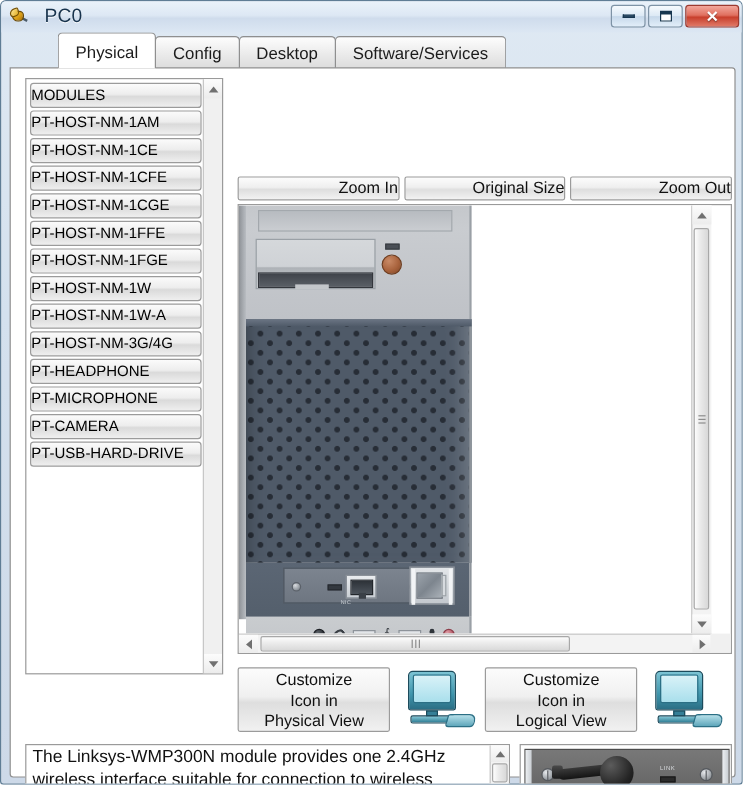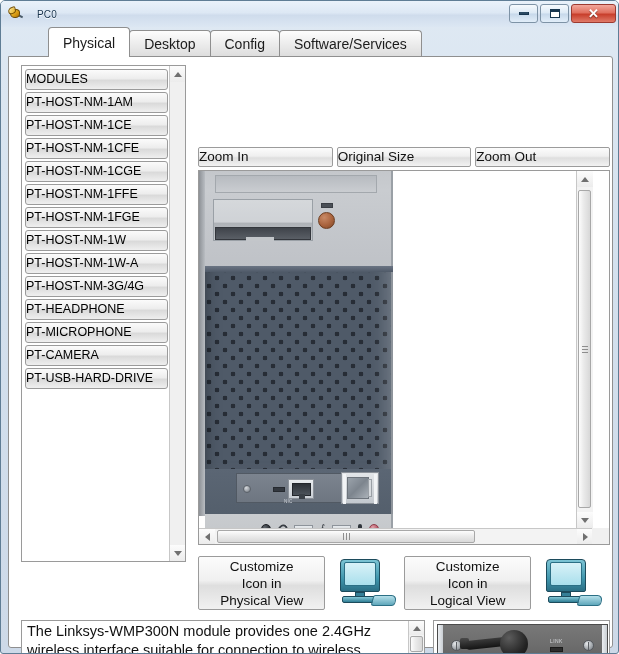--- a/index.html
+++ b/index.html
@@ -44,21 +44,21 @@
     background: linear-gradient(135deg,#ffe796 0%, #e0ad22 100%);
     border: 1px solid #7a5405;
     transform: rotate(-18deg);
   }
   .app-icon .bug-tail {
     position: absolute; left: 10px; top: 9px;
     width: 6px; height: 2px; background: #4a5b69;
     transform: rotate(28deg);
   }
   .title-text {
-    font-size: 10px; color: #17334d; letter-spacing: .2px;
+    font-size: 16px; color: #17334d; letter-spacing: .2px;
     text-shadow: 0 1px 0 rgba(255,255,255,.85);
     padding-left: 8px;
   }
   .wincontrols {
     position: absolute; right: 4px; top: 3px;
     display: flex; gap: 2px;
   }
   .wbtn {
     width: 29px; height: 19px;
     border: 1px solid #7e93a6;
@@ -195,21 +195,21 @@
     position: absolute; left: 189px; top: 90px;
     width: 412px; height: 20px;
     display: flex; gap: 4px;
   }
   .zoom-btn {
     flex: 1; height: 20px;
     border: 1px solid #9b9b9b; border-radius: 2px;
     background: linear-gradient(to bottom, #fcfcfc 0%, #efefef 45%, #dedede 55%, #f2f2f2 100%);
     font-family: "Liberation Sans", sans-serif;
     font-size: 13.5px; color: #111;
-    text-align: left; line-height: 18px;
+    text-align: right; line-height: 18px;
     cursor: default;
   }
 
   .devview {
     position: absolute; left: 189px; top: 113px;
     width: 412px; height: 375px;
     border: 1px solid #9a9a9a;
     background: #ffffff;
     overflow: hidden;
   }
@@ -556,24 +556,24 @@
         <span class="glyph-x">✕</span>
       </div>
     </div>
   </div>
 
   <div class="tabbar">
     <div class="tab active">
       <span>Physical</span>
     </div>
     <div class="tab">
+      <span>Config</span>
+    </div>
+    <div class="tab">
       <span>Desktop</span>
-    </div>
-    <div class="tab">
-      <span>Config</span>
     </div>
     <div class="tab">
       <span>Software/Services</span>
     </div>
   </div>
 
   <div class="content">
 
     <div class="modules-panel">
       <div class="modules-scrollarea">

